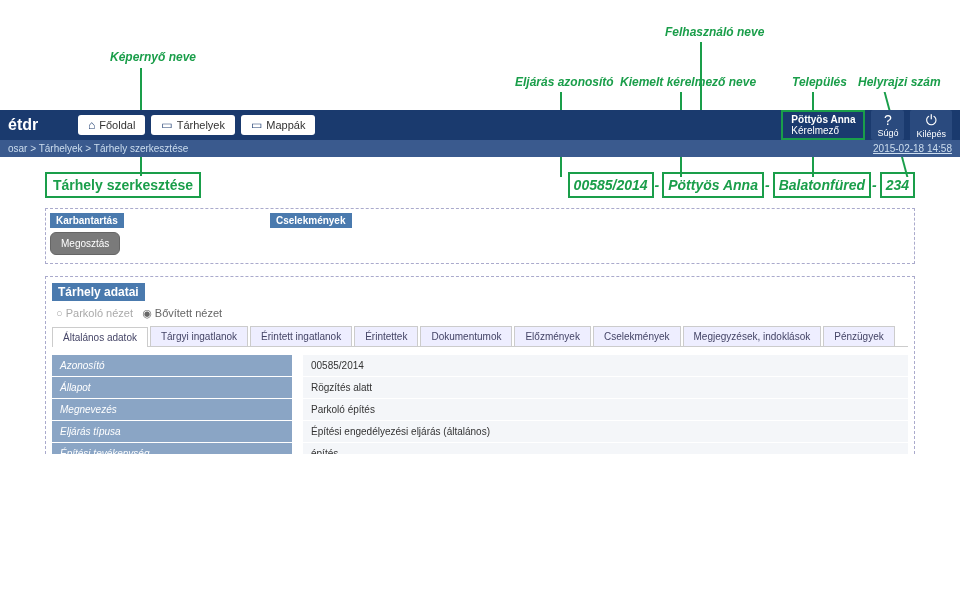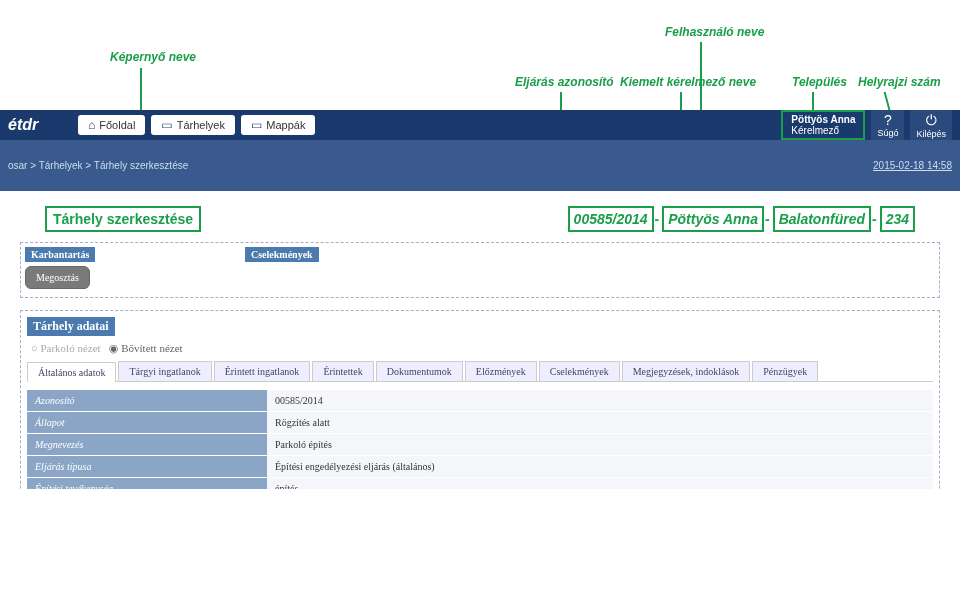--- a/index.html
+++ b/index.html
@@ -4,60 +4,60 @@
 <style>
   * { box-sizing: border-box; margin: 0; padding: 0; }
   body { font-family: Arial, sans-serif; font-size: 11px; background: #fff; width: 960px; position: relative; }
   
   
   .annotation { position: absolute; color: #1a9e4a; font-weight: bold; font-size: 12px; font-style: italic; }
   .ann-line { position: absolute; background: #1a9e4a; }
   
   
   .header-bar { position: relative; top: 110px; height: 30px; background: #1a3a6e; display: flex; align-items: center; padding: 0 8px; color: #fff; }
-  .logo { font-weight: bold; font-size: 16px; color: #fff; width: 70px; font-style: italic; }
+  .logo { font-weight: bold; font-size: 16px; color: #fff; width: 70px; }
   .nav-btn { background: #fff; color: #333; border-radius: 3px; padding: 3px 10px; margin-right: 6px; display: flex; align-items: center; cursor: pointer; }
   .nav-btn .ic { margin-right: 4px; font-size: 12px; color: #1a3a6e; }
   .spacer { flex: 1; }
   .user-box { border: 2px solid #1a9e4a; padding: 2px 8px; color: #fff; font-size: 10px; line-height: 11px; }
   .hdr-btn { background: #2a4a7e; color: #fff; padding: 2px 6px; margin-left: 6px; text-align: center; font-size: 9px; border-radius: 2px; }
   .hdr-btn .big { font-size: 14px; display: block; }
   
   
-  .breadcrumb-row { position: relative; top: 110px; background: #3a5a8e; color: #cde; padding: 20px 8px; font-size: 10px; display: flex; }
+  .breadcrumb-row { position: relative; top: 110px; background: #3a5a8e; color: #cde; padding: 3px 8px; font-size: 10px; display: flex; }
   .breadcrumb-row .ts { margin-left: auto; text-decoration: underline; }
   
   
   .title-row { position: relative; top: 115px; display: flex; padding: 10px 45px 10px 45px; align-items: baseline; }
   .title-row .screen-name { color: #1a9e4a; font-weight: bold; font-size: 14px; border: 2px solid #1a9e4a; padding: 3px 6px; }
   .title-row .spacer2 { flex: 1; }
   .title-row .seg { color: #1a9e4a; font-weight: bold; font-style: italic; font-size: 14px; border: 2px solid #1a9e4a; padding: 3px 4px; margin-left: 2px; }
   .title-row .dash { color: #1a9e4a; font-weight: bold; font-style: italic; font-size: 14px; padding: 0 1px; }
   
   
-  .panels-wrap { position: relative; top: 115px; padding: 0 20px; font-family: Liberation Serif, serif; }
+  .panels-wrap { position: relative; top: 115px; padding: 0 45px; }
   .top-panels { display: flex; gap: 20px; border: 1px dashed #aac; padding: 4px; margin-bottom: 12px; }
   .panel { }
   .panel.left { width: 200px; }
   .panel.right { flex: 1; }
   .panel-hdr { background: #4a7aae; color: #fff; font-size: 10px; font-weight: bold; padding: 2px 6px; display: inline-block; }
   .panel-body { padding: 4px 0; display: flex; gap: 6px; flex-wrap: wrap; }
   .act-btn { background: #7a7a7a; color: #fff; padding: 5px 10px; border-radius: 6px; cursor: pointer; font-size: 10px; border: 1px solid #666; }
   
   
   .main-card { border: 1px dashed #aac; padding: 6px; }
   .panel-hdr2 { background: #4a7aae; color: #fff; font-size: 12px; font-weight: bold; padding: 2px 6px; display: inline-block; }
   .view-row { padding: 6px 4px; color: #aaa; font-size: 11px; }
   .view-row .sel { color: #666; }
   .tabs { display: flex; border-bottom: 1px solid #ccc; }
   .tab { padding: 4px 10px; background: #eef; border: 1px solid #ccc; border-bottom: none; margin-right: 2px; cursor: pointer; color: #446; font-size: 10px; }
   .tab.active { background: #fff; position: relative; top: 1px; }
   
   .kv-table { width: 100%; margin: 8px 0; }
-  .kv-row { display: flex; border-bottom: 1px solid #fff; }
+  .kv-row { display: flex; border-bottom: 1px solid #fff; gap: 11px; }
   .kv-key { width: 240px; background: #8aa5c5; color: #fff; font-style: italic; padding: 5px 8px; font-size: 10px; }
   .kv-val { flex: 1; background: #f4f6f9; padding: 5px 8px; color: #333; font-size: 10px; }
   
   .btm-btns { display: flex; gap: 6px; margin-top: 4px; }
 </style>
 </head>
 <body>
 
 <div class="annotation" style="left:110px; top:50px;">Képernyő neve</div>
 <div class="ann-line" style="left:140px; top:68px; width:2px; height:108px;"></div>

